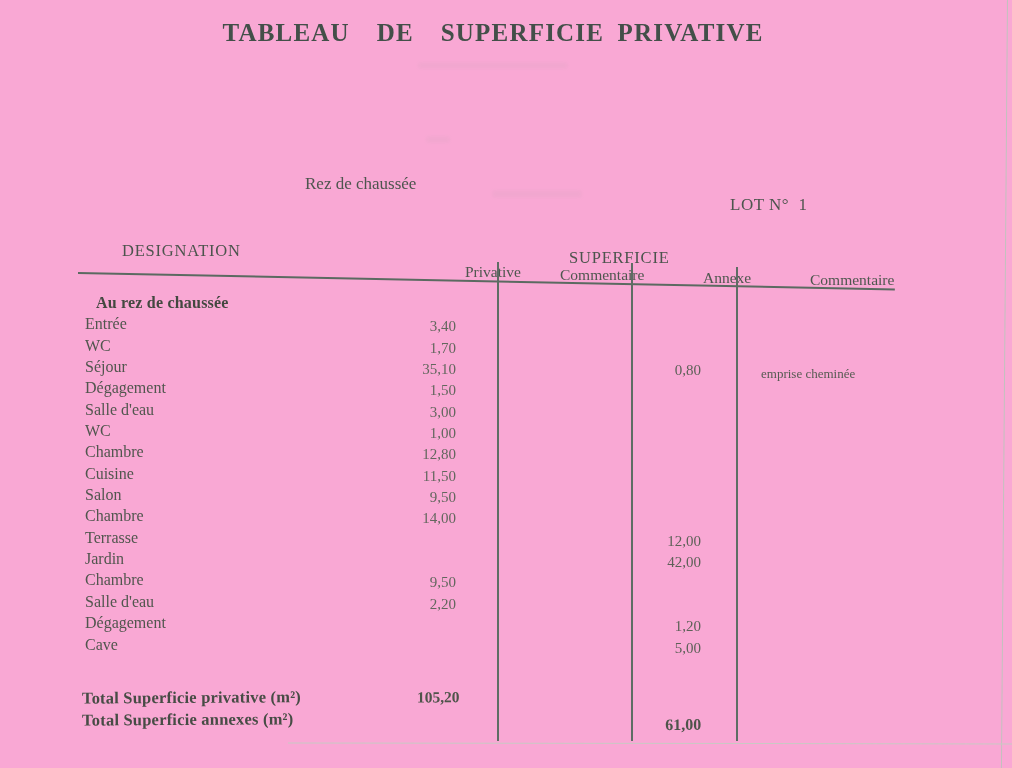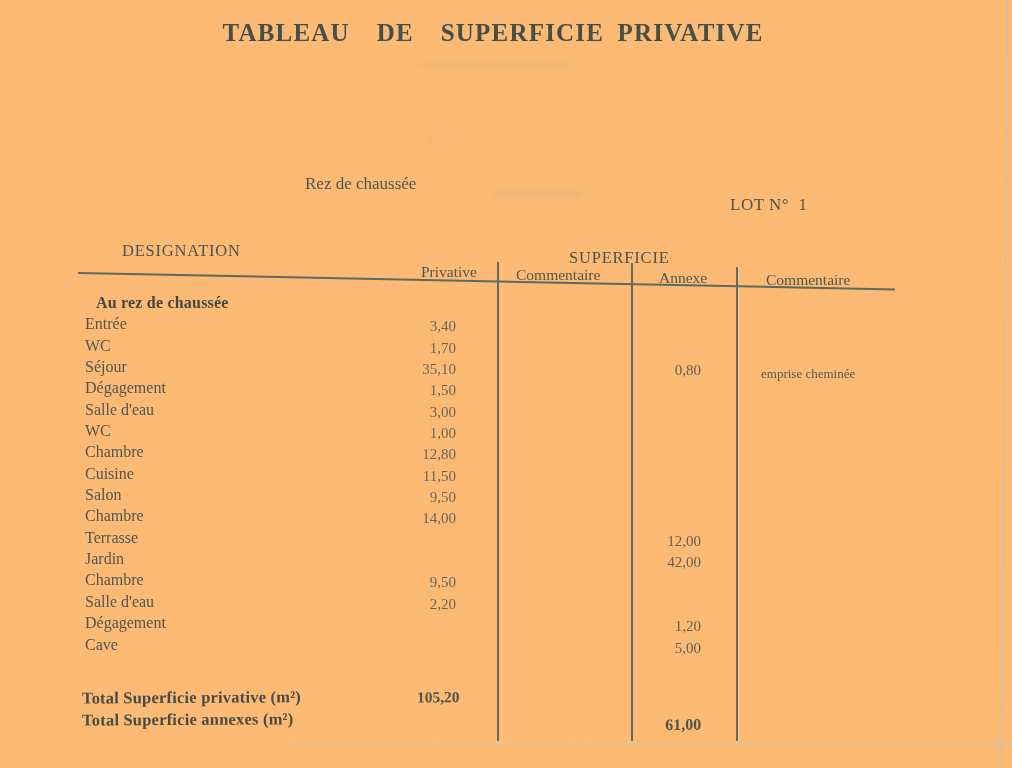--- a/index.html
+++ b/index.html
@@ -5,21 +5,21 @@
   html, body { margin: 0; padding: 0; }
   body {
     width: 1012px; height: 768px;
     background: #ffffff;
     font-family: "Liberation Serif", "DejaVu Serif", serif;
     overflow: hidden;
   }
   .page {
     position: relative;
     width: 1012px; height: 768px;
-    background: #fdba74;
+    background: #f9a8d4;
     color: #4f544d;
   }
 
   
   .doc-title {
     position: absolute; left: 0; top: 19px; width: 986px;
     text-align: center;
     font-size: 25px; font-weight: bold;
     letter-spacing: 1.2px; word-spacing: 6px;
     color: #434f49;
@@ -36,21 +36,21 @@
     margin-top: 16px;
   }
   .designation-hdr {
     position: absolute; left: 86px; top: 241px;
     font-size: 16.5px; letter-spacing: 0.8px; color: #4c544d; margin-left: 36px;
   }
   .superficie-hdr {
     position: absolute; left: 569px; top: 248px;
     font-size: 16.5px; letter-spacing: 0.8px; color: #4c544d;
   }
-  .col-hdr { position: absolute; font-size: 15.5px; color: #4f574f; }
+  .col-hdr { position: absolute; font-size: 15.5px; color: #4f574f; margin-left: 44px; }
   .hdr-privative    { left: 421px; top: 263px; }
   .hdr-commentaire1 { left: 516px; top: 266px; }
   .hdr-annexe       { left: 659px; top: 269px; }
   .hdr-commentaire2 { left: 766px; top: 271px; }
 
   
   .header-rule {
     position: absolute; left: 78px; top: 272px;
     width: 817px; height: 2.2px;
     background: #5b6a61;

